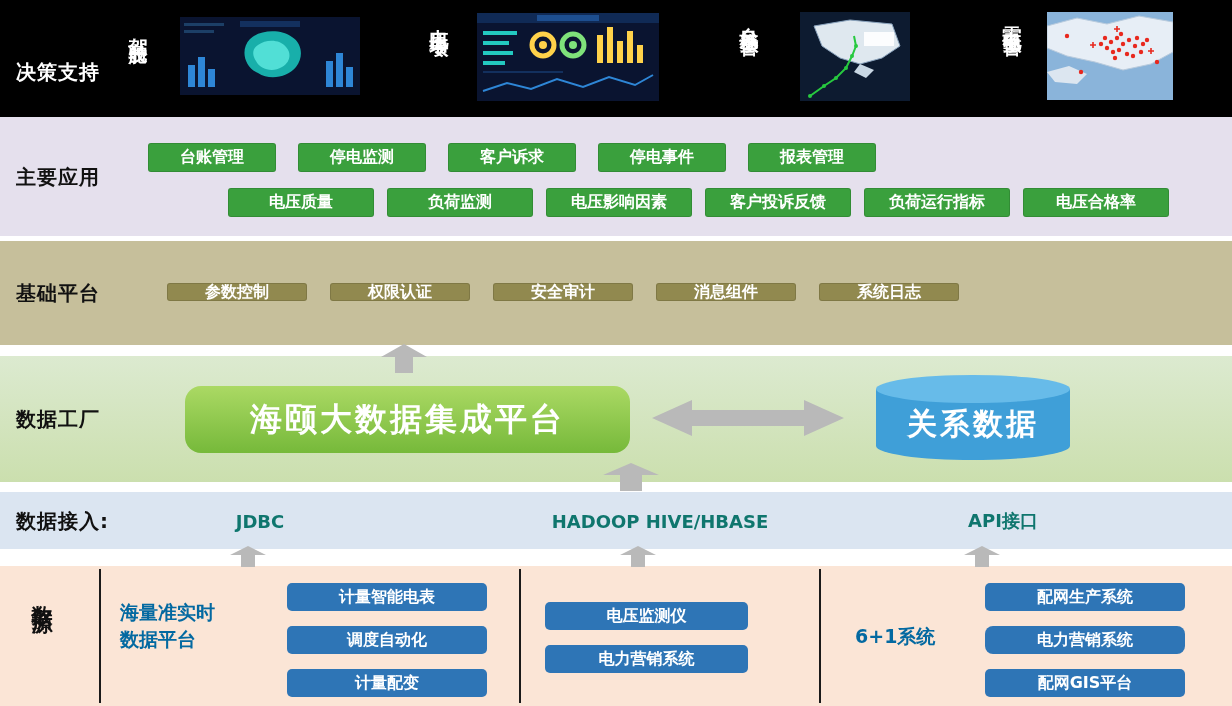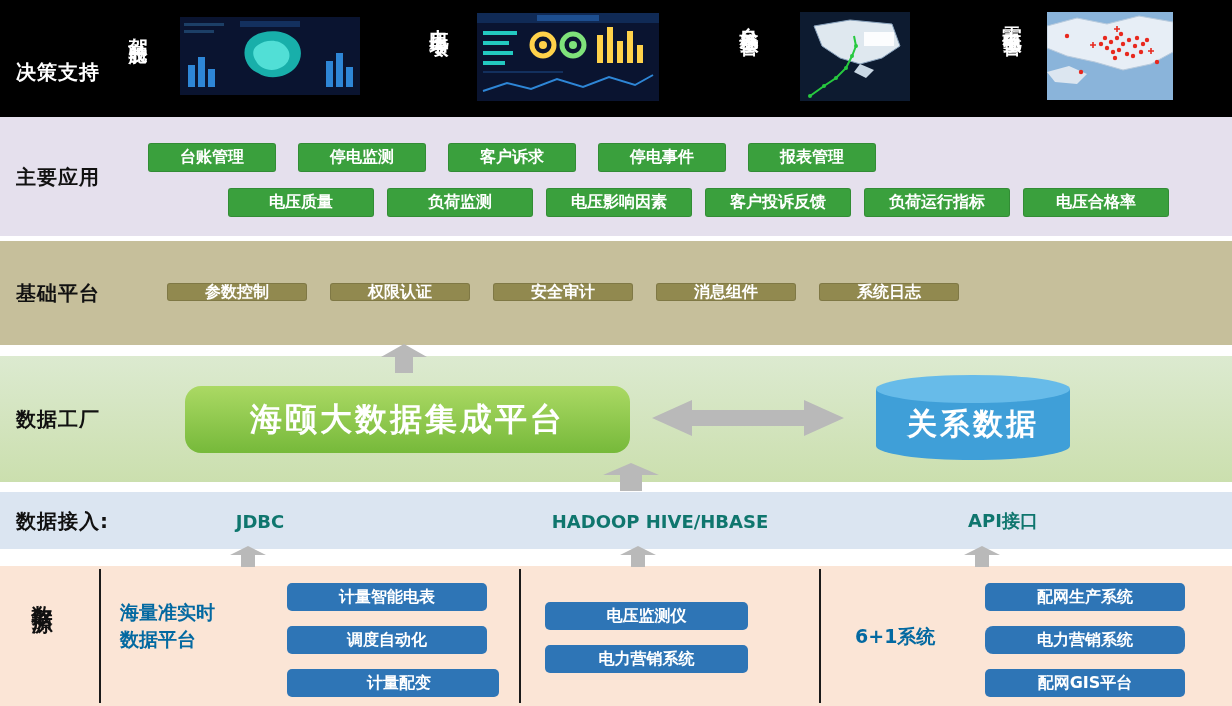--- a/index.html
+++ b/index.html
@@ -230,21 +230,21 @@
     <div class="vline" style="left:99px;"></div>
     <div class="vline" style="left:519px;"></div>
     <div class="vline" style="left:819px;"></div>
 
     <div class="src-title" style="left:120px;top:33px;width:150px;">
       <div>海量准实时</div>
       <div>数据平台</div>
     </div>
     <div class="src-btn" style="left:287px;top:17px;">计量智能电表</div>
     <div class="src-btn" style="left:287px;top:60px;">调度自动化</div>
-    <div class="src-btn" style="left:287px;top:103px;padding-left:12px;">计量配变</div>
+    <div class="src-btn" style="left:287px;top:103px;">计量配变</div>
 
     <div class="src-btn" style="left:545px;top:36px;width:203px;">电压监测仪</div>
     <div class="src-btn" style="left:545px;top:79px;width:203px;">电力营销系统</div>
 
     <div class="src-title" style="left:855px;top:57px;width:110px;">6+1系统</div>
     <div class="src-btn" style="left:985px;top:17px;">配网生产系统</div>
     <div class="src-btn" style="left:985px;top:60px;border-radius:8px;">电力营销系统</div>
     <div class="src-btn" style="left:985px;top:103px;">配网GIS平台</div>
   </div>
 

